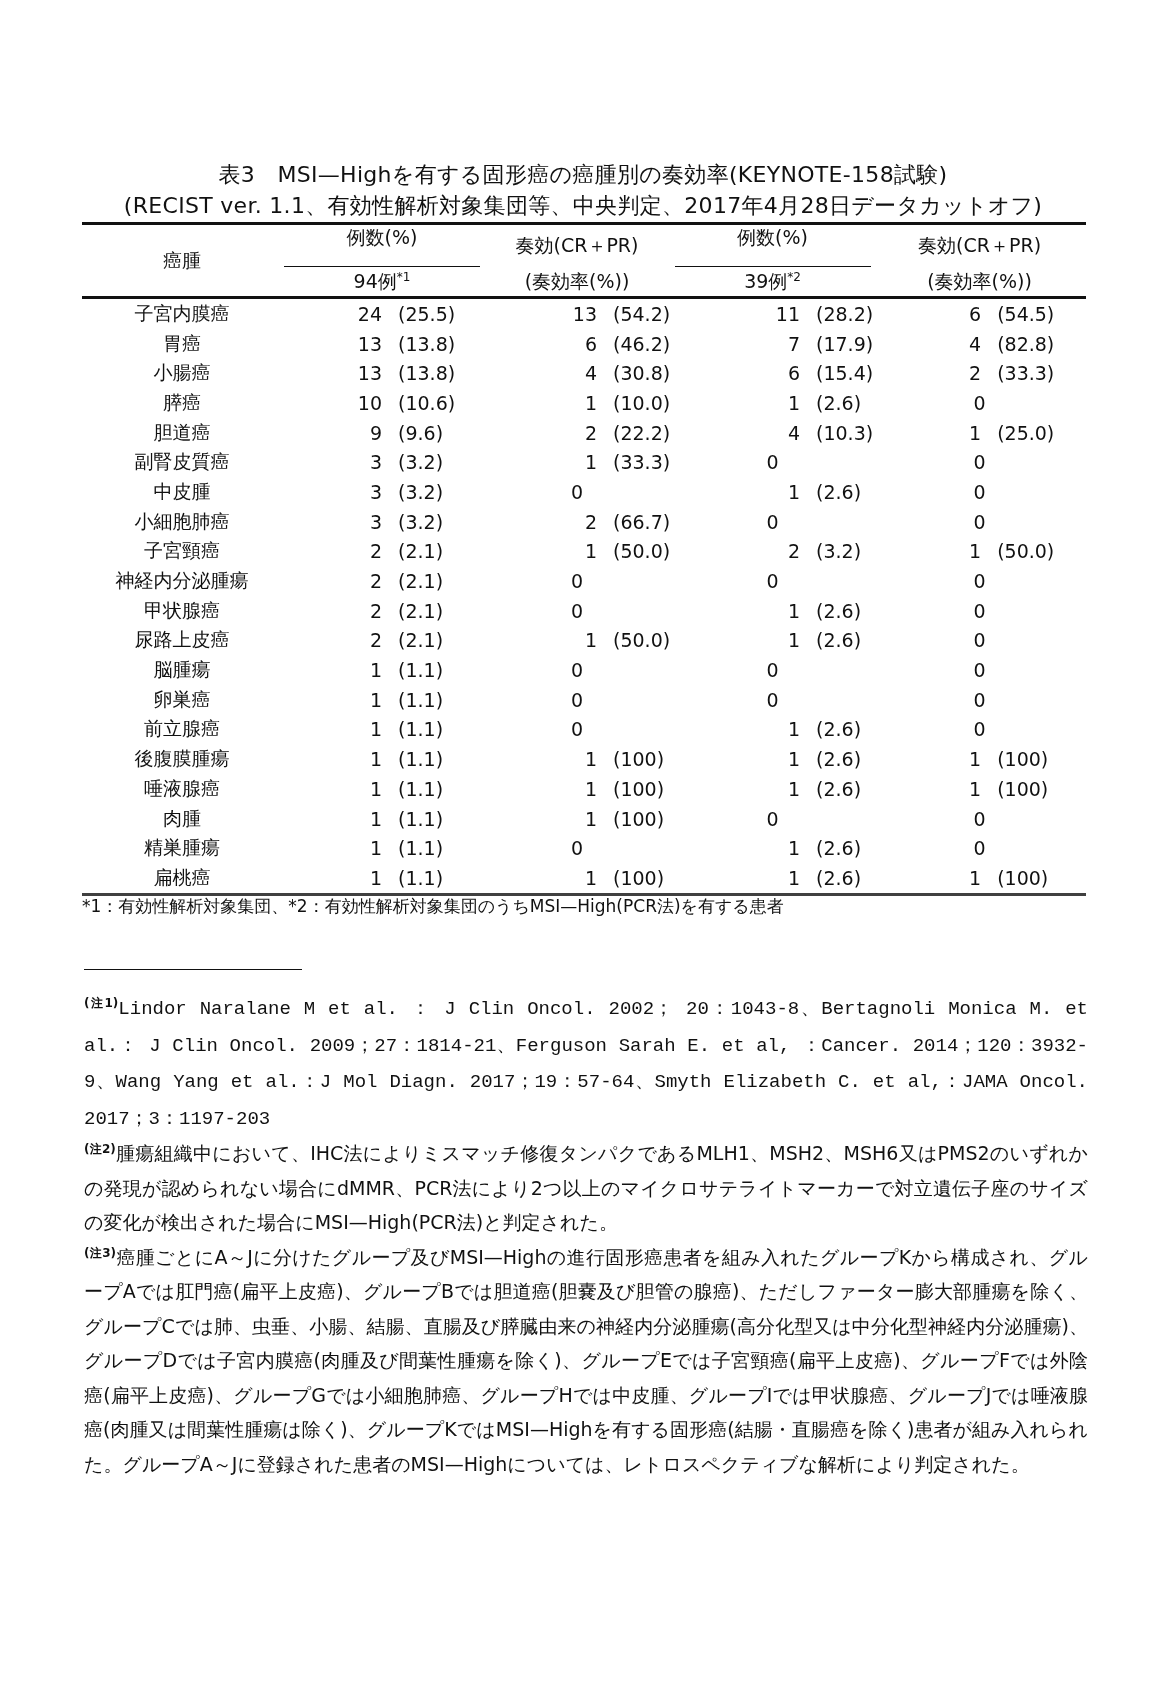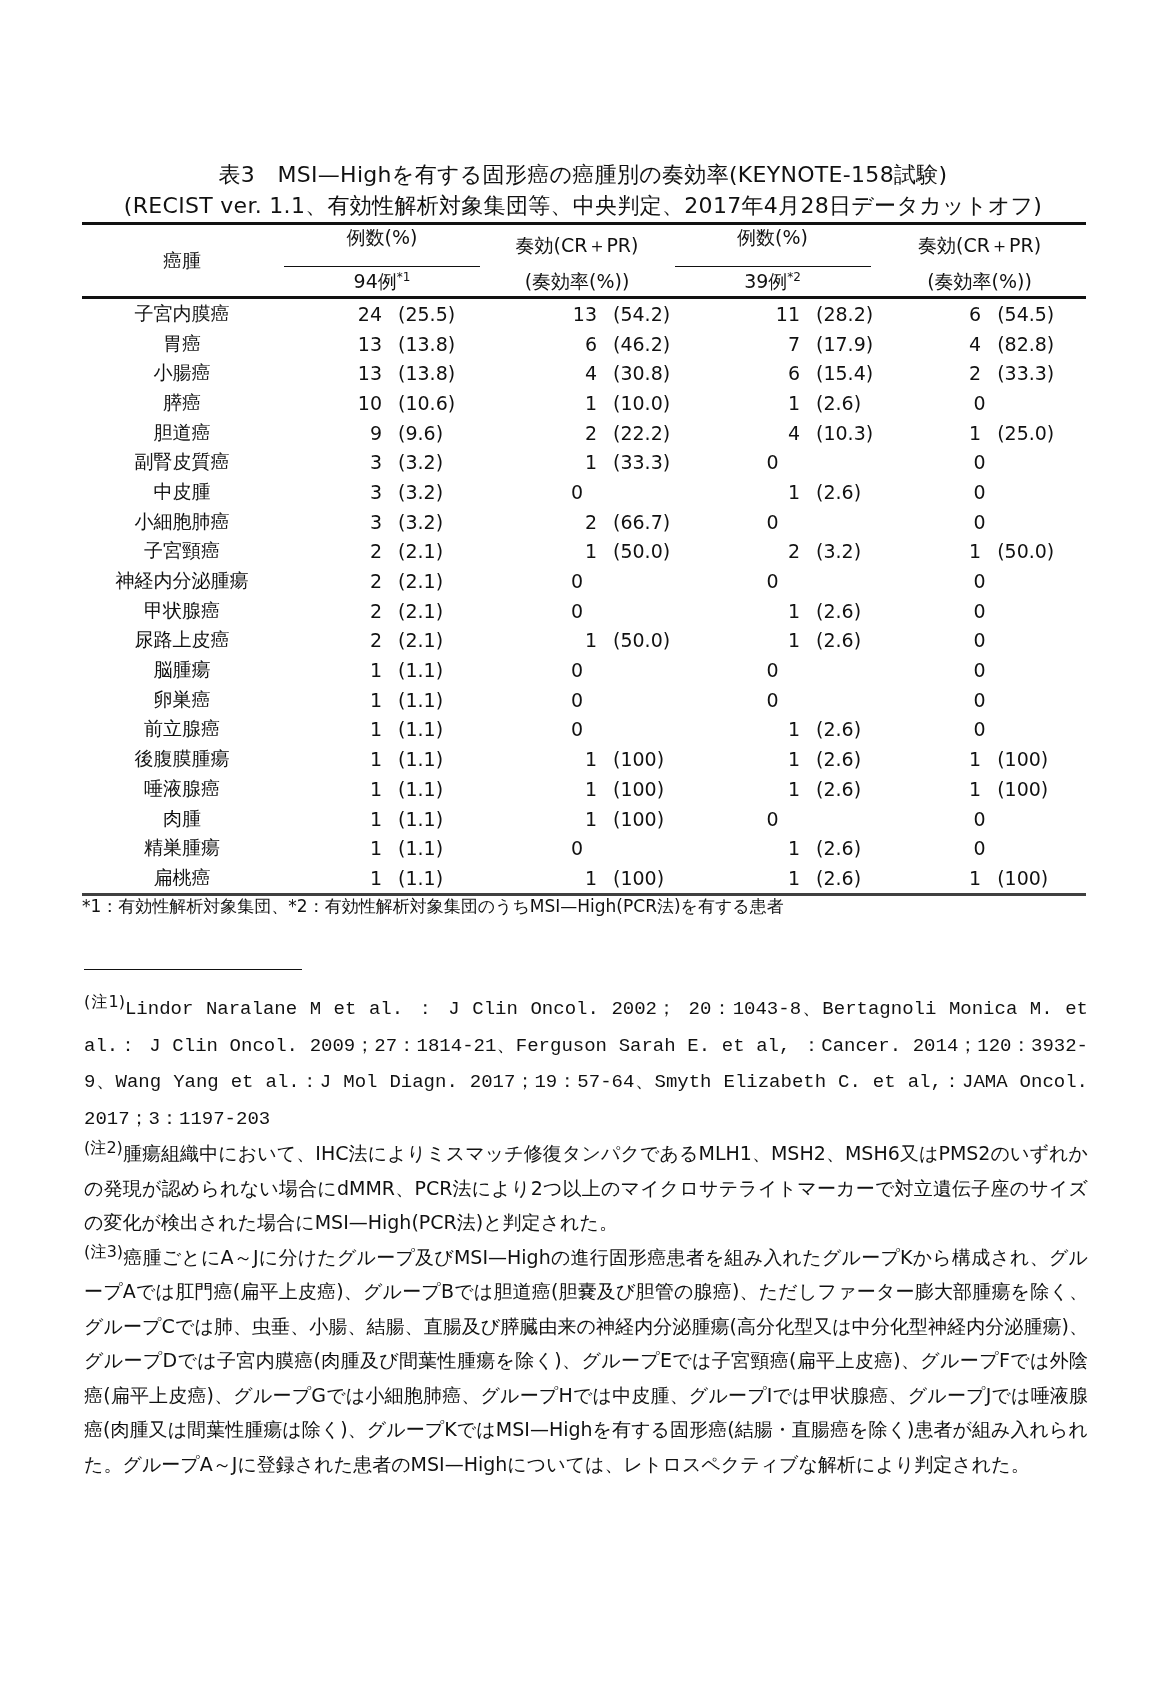--- a/index.html
+++ b/index.html
@@ -41,21 +41,21 @@
     position:absolute; left:82px; top:895px; font-size:17px; white-space:nowrap;
   }
   .separator {
     position:absolute; left:84px; top:969px; width:218px; border-top:1.5px solid #111;
   }
   .notes {
     position:absolute; left:84px; top:990px; width:1004px;
     font-size:19px; line-height:34.5px;
   }
   .note { margin:0; text-align:justify; }
-  .note-mark { font-size:16px; vertical-align:super; line-height:0; }
+  .note-mark { font-size:12px; vertical-align:super; line-height:0;font-weight:bold; }
   .mono { font-family:"Liberation Mono", monospace; }
 </style>
 </head>
 <body>
 
 <div class="title1">表3　MSI—Highを有する固形癌の癌腫別の奏効率(KEYNOTE-158試験)</div>
 <div class="title2">(RECIST ver. 1.1、有効性解析対象集団等、中央判定、2017年4月28日データカットオフ)</div>
 
 <table class="main">
   <thead>

